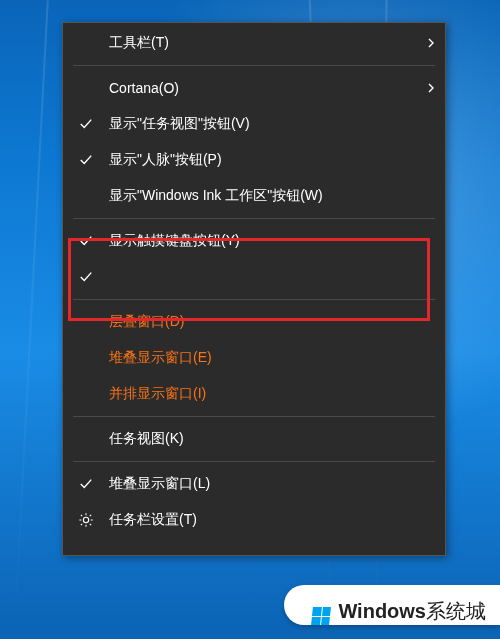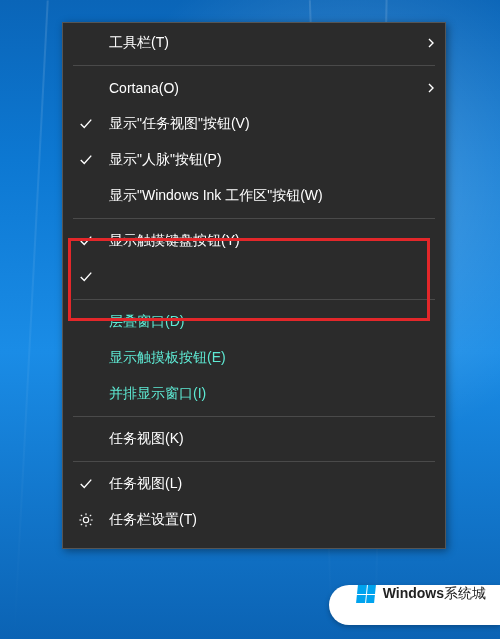--- a/index.html
+++ b/index.html
@@ -34,32 +34,32 @@
 
   .context-menu {
     position: absolute;
     top: 22px;
     left: 62px;
     width: 382px;
     background: #2b2b2b;
     border: 1px solid #555;
     box-shadow: 2px 2px 8px rgba(0,0,0,0.4);
     padding-top: 2px;
-    padding-bottom: 10px;
+    padding-bottom: 17px;
   }
   .menu-item {
     display: flex;
     align-items: center;
     height: 36px;
     color: #ffffff;
     font-size: 14px;
     position: relative;
   }
   .menu-item.disabled {
-    color: #5eead4;
+    color: #f97316;
   }
   .menu-item .slot-icon {
     width: 46px;
     display: flex;
     justify-content: center;
     align-items: center;
     flex-shrink: 0;
   }
   .menu-item .label {
     flex: 1 1 auto;
@@ -95,22 +95,22 @@
     position: absolute;
     right: 0;
     bottom: 14px;
     height: 40px;
     padding-left: 28px;
     padding-right: 14px;
     background: #ffffff;
     border-top-left-radius: 20px;
     border-bottom-left-radius: 20px;
     display: flex;
-    align-items: flex-start;
-    font-size: 14px;
+    align-items: flex-end;
+    font-size: 20px;
     color: #222;
     box-shadow: 0 2px 5px rgba(0,0,0,0.25);
   }
   .winlogo {
     width: 18px;
     height: 18px;
     margin-right: 8px;
     display: grid;
     grid-template-columns: 1fr 1fr;
     grid-template-rows: 1fr 1fr;
@@ -194,42 +194,42 @@
         <span class="slot-arrow"></span>
       </div>
       <div class="menu-sep"></div>
       <div class="menu-item disabled">
         <span class="slot-icon"></span>
         <span class="label">层叠窗口(D)</span>
         <span class="slot-arrow"></span>
       </div>
       <div class="menu-item disabled">
         <span class="slot-icon"></span>
-        <span class="label">显示触摸板按钮(E)</span>
+        <span class="label">堆叠显示窗口(E)</span>
         <span class="slot-arrow"></span>
       </div>
       <div class="menu-item disabled">
         <span class="slot-icon"></span>
         <span class="label">并排显示窗口(I)</span>
         <span class="slot-arrow"></span>
       </div>
       <div class="menu-sep"></div>
       <div class="menu-item">
         <span class="slot-icon"></span>
         <span class="label">任务视图(K)</span>
         <span class="slot-arrow"></span>
       </div>
       <div class="menu-sep"></div>
       <div class="menu-item">
         <span class="slot-icon check">
           <svg width="14" height="14" viewBox="0 0 16 16">
             <path d="M2 8 L6 12 L14 3" stroke="#ffffff" stroke-width="1.6" fill="none"></path>
           </svg>
         </span>
-        <span class="label">任务视图(L)</span>
+        <span class="label">堆叠显示窗口(L)</span>
         <span class="slot-arrow"></span>
       </div>
       <div class="menu-item">
         <span class="slot-icon gear">
           <svg width="16" height="16" viewBox="0 0 24 24">
             <path fill="none" stroke="#ffffff" stroke-width="1.6" d="M12 8a4 4 0 1 0 0 8 4 4 0 0 0 0-8z"></path>
             <path fill="none" stroke="#ffffff" stroke-width="1.6" d="M12 2v3M12 19v3M4.2 4.2l2.1 2.1M17.7 17.7l2.1 2.1M2 12h3M19 12h3M4.2 19.8l2.1-2.1M17.7 6.3l2.1-2.1"></path>
           </svg>
         </span>
         <span class="label">任务栏设置(T)</span>

